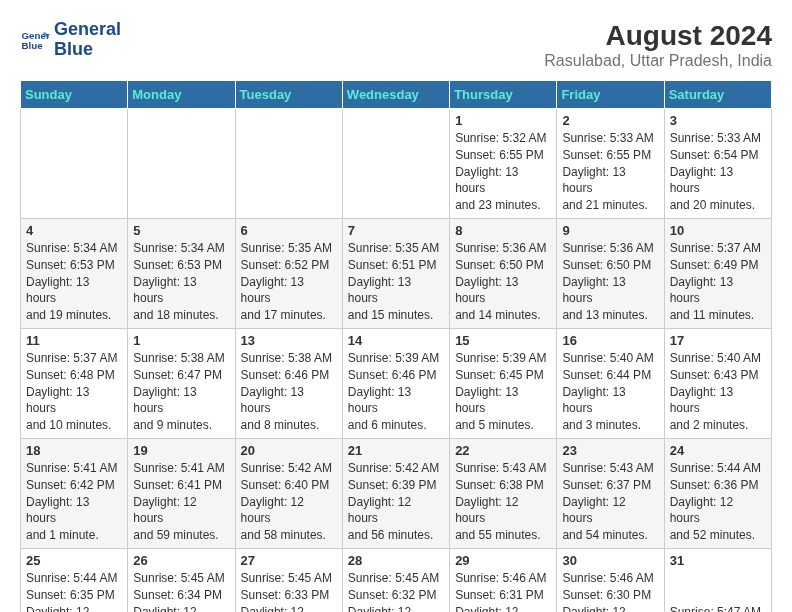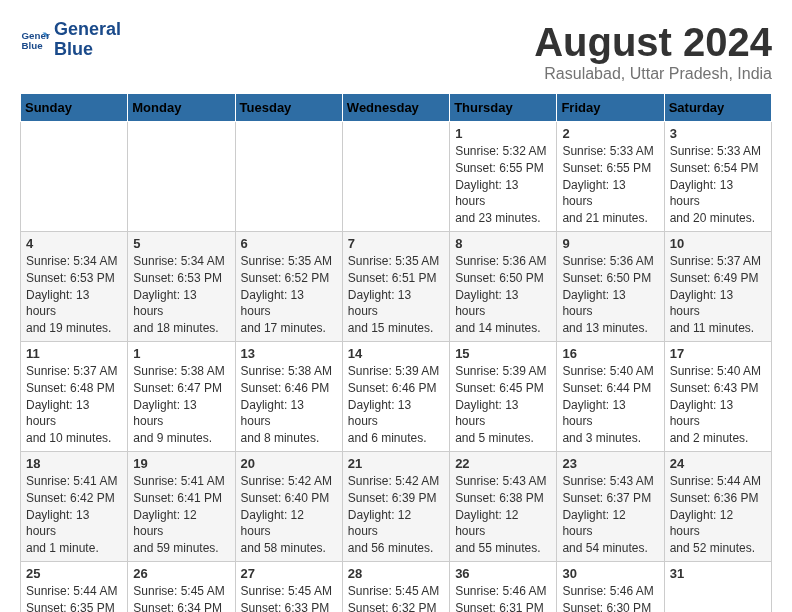--- a/index.html
+++ b/index.html
@@ -28,36 +28,36 @@
       line-height: 1.1;
     }
     .logo-icon {
       width: 30px;
       height: 30px;
     }
     .title-section {
       text-align: right;
     }
     .month-year {
-      font-size: 40px;
+      font-size: 28px;
       font-weight: bold;
       color: #333;
     }
     .location {
       font-size: 16px;
       color: #737373;
     }
     .calendar-table {
       width: 100%;
       border-collapse: collapse;
       table-layout: fixed;
     }
     .calendar-table th {
       background-color: #2e6da4;
-      color: #000000;
+      color: #5eead4;
       font-size: 13px;
       font-weight: bold;
       padding: 6px 4px;
       text-align: left;
       border: 1px solid #fff;
     }
     .calendar-table td {
       border: 1px solid #ccc;
       vertical-align: top;
       padding: 4px 5px;
@@ -324,21 +324,21 @@
 and 48 minutes.</div>
         </td>
         <td>
           <span class="day-number">28</span>
           <div class="day-info" style="white-space: pre-line;">Sunrise: 5:45 AM
 Sunset: 6:32 PM
 Daylight: 12 hours
 and 46 minutes.</div>
         </td>
         <td>
-          <span class="day-number">36</span>
+          <span class="day-number">29</span>
           <div class="day-info" style="white-space: pre-line;">Sunrise: 5:46 AM
 Sunset: 6:31 PM
 Daylight: 12 hours
 and 45 minutes.</div>
         </td>
         <td>
           <span class="day-number">30</span>
           <div class="day-info" style="white-space: pre-line;">Sunrise: 5:46 AM
 Sunset: 6:30 PM
 Daylight: 12 hours

